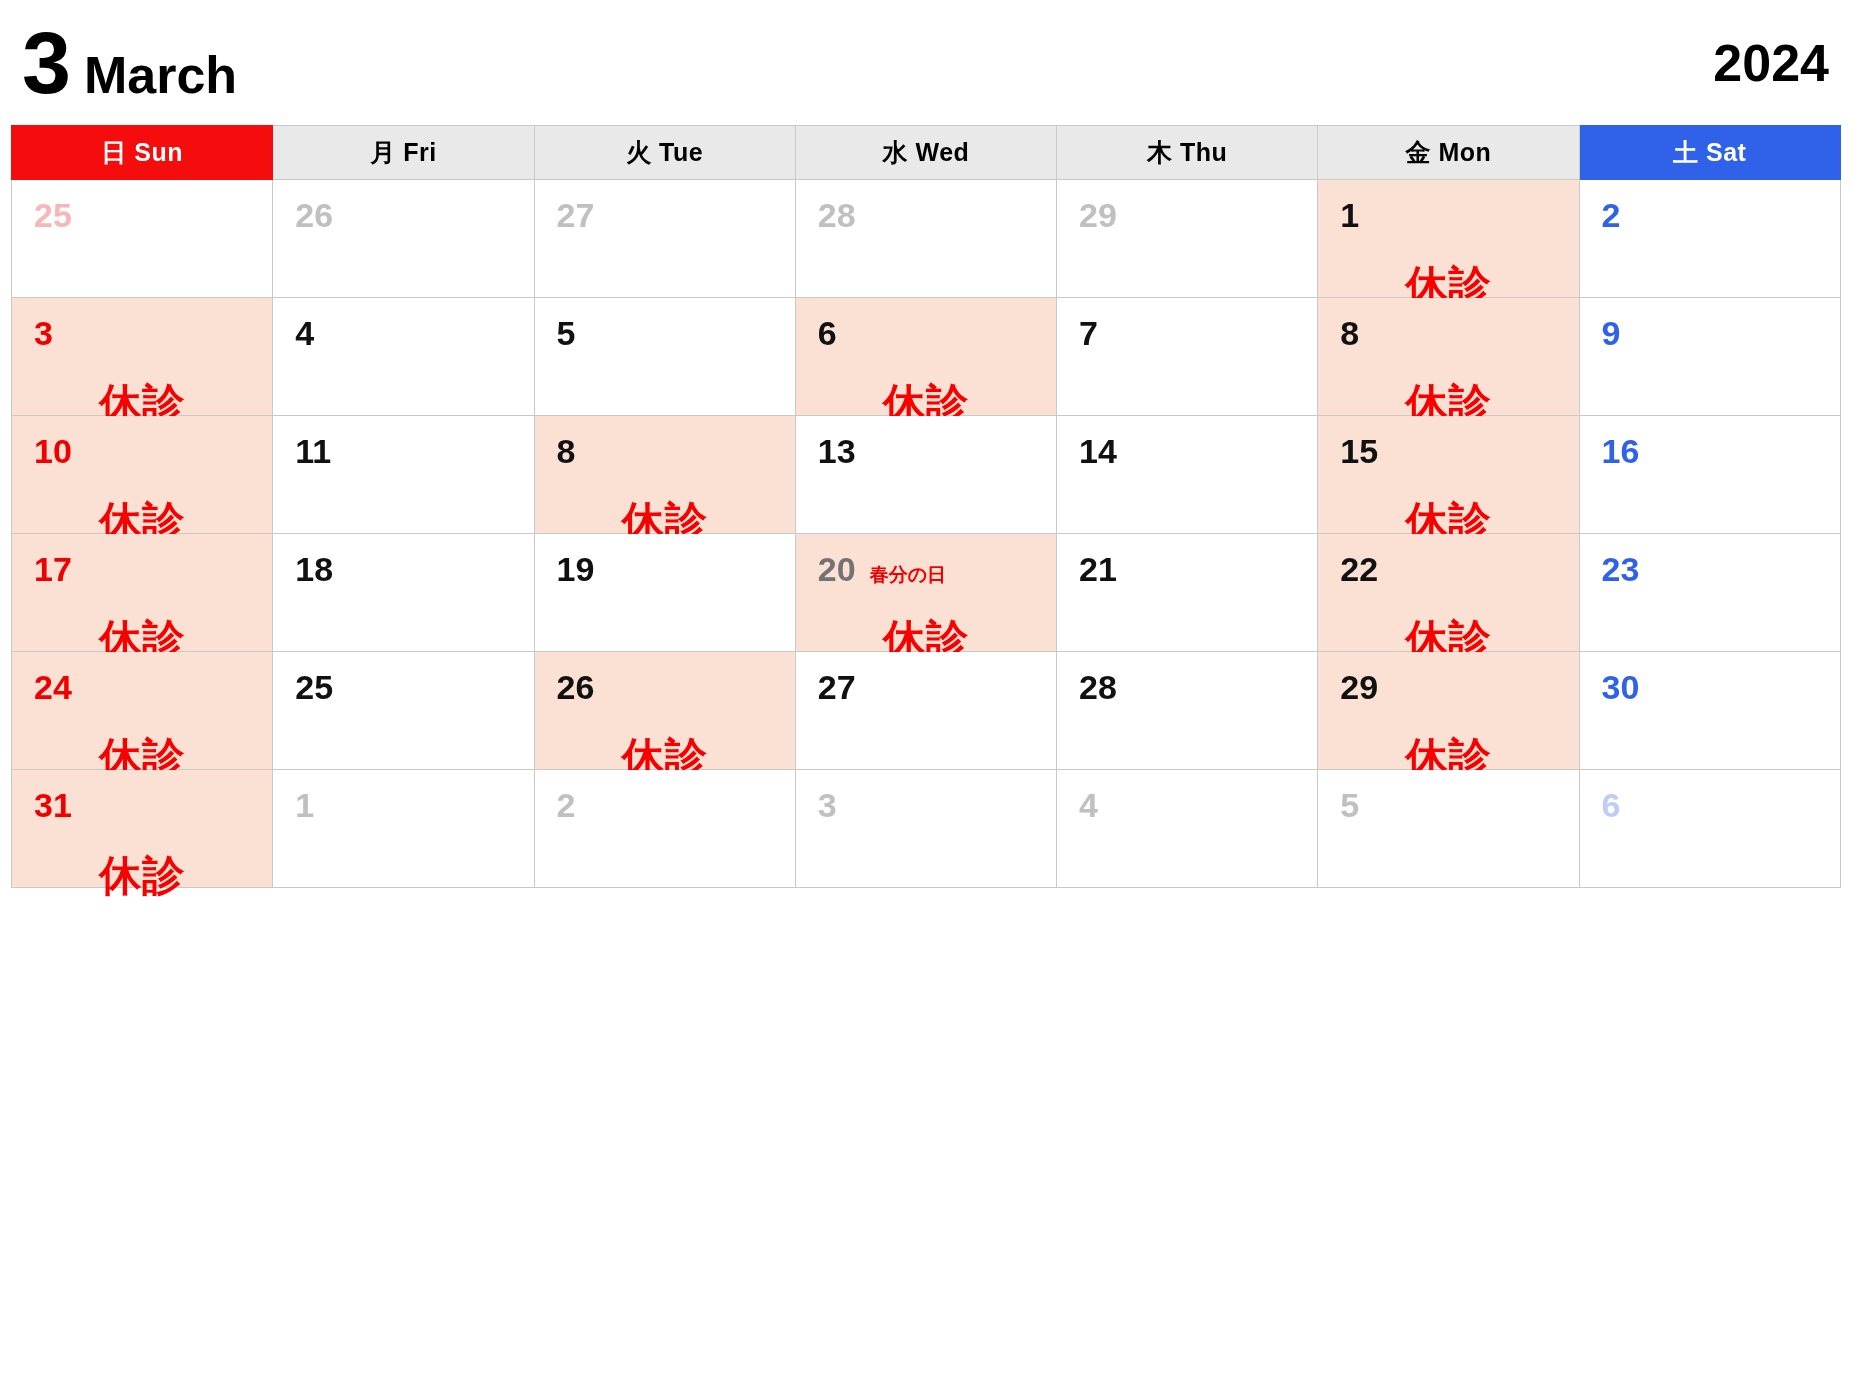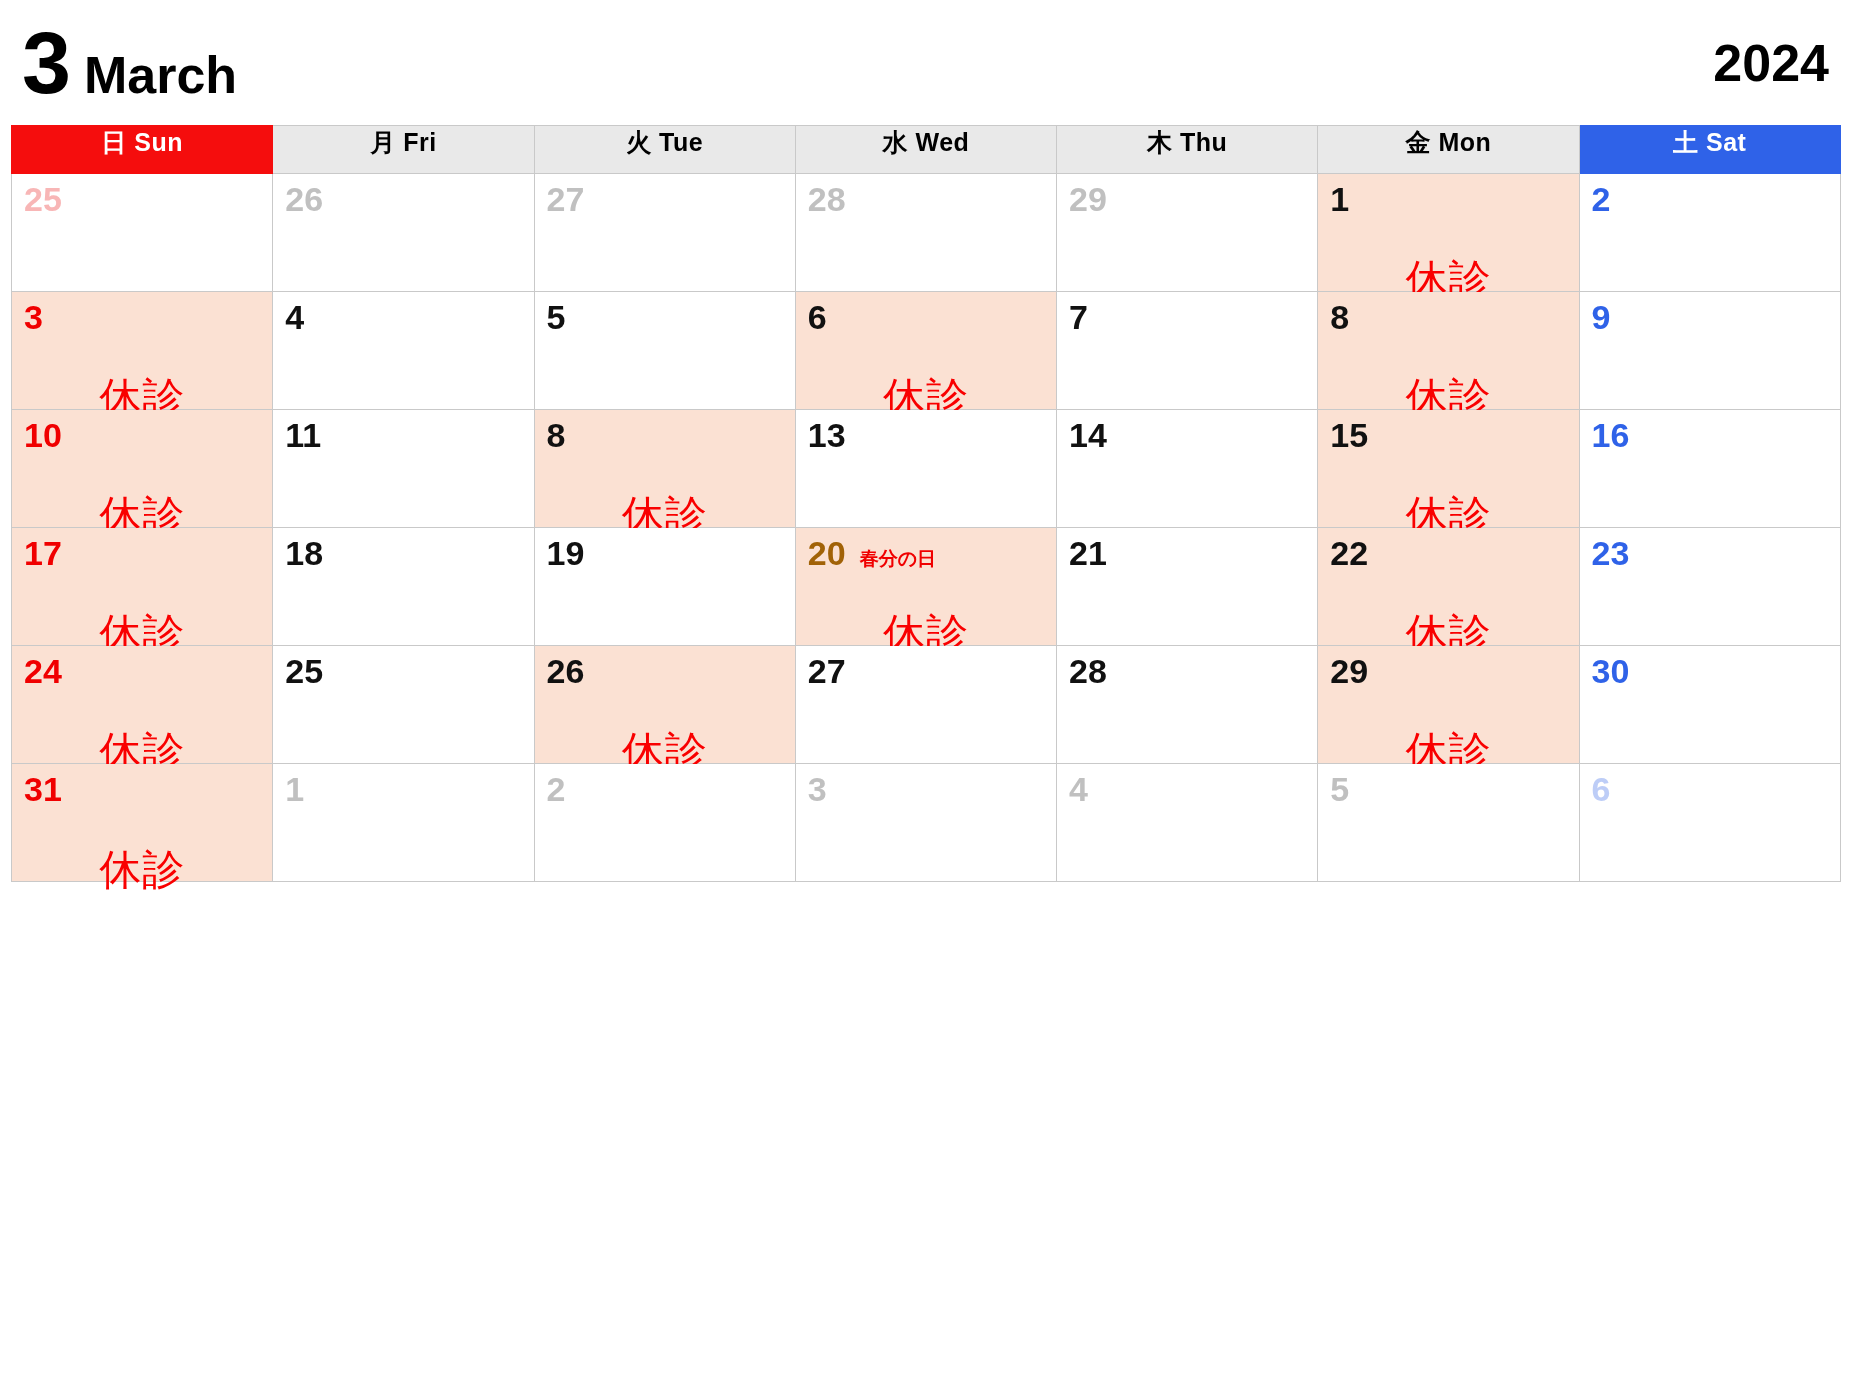--- a/index.html
+++ b/index.html
@@ -67,21 +67,21 @@
     top: 125px;
     width: 1829px;
     border-collapse: collapse;
     table-layout: fixed;
   }
 
   .calendar td, .calendar th {
     width: 261.28px;
     border: 1px solid #c9c9c9;
     vertical-align: top;
-    padding: 0;
+    padding: 10px;
   }
 
   
   .dow {
     height: 48px;
     background: #e9e9e9;
     color: #000000;
     font-size: 25px;
     font-weight: bold;
     text-align: center;
@@ -122,21 +122,21 @@
 
   .daynum {
     font-size: 34px;
     font-weight: bold;
     line-height: 1;
     color: #111111;
   }
 
   .daynum.sun  { color: #f00000; }
   .daynum.sat  { color: #2f62e8; }
-  .daynum.hol  { color: #a16207; }
+  .daynum.hol  { color: #737373; }
 
   .daynum.out      { color: #c0c0c0; font-weight: bold; }
   .daynum.out.sun  { color: #f8b6b6; }
   .daynum.out.sat  { color: #bdcdf7; }
 
   .holiday-label {
     font-size: 19px;
     font-weight: bold;
     color: #f00000;
     margin-left: 14px;
@@ -144,21 +144,21 @@
     line-height: 1;
   }
 
   .closed-mark {
     position: absolute;
     left: 0;
     right: 0;
     top: 78px;
     text-align: center;
     font-size: 42px;
-    font-weight: normal;
+    font-weight: bold;
     color: #f90000;
     letter-spacing: 1px;
     font-family: "DejaVu Sans", "Liberation Sans", sans-serif;
   }
 </style>
 </head>
 <body>
 
 <div class="page">
 

